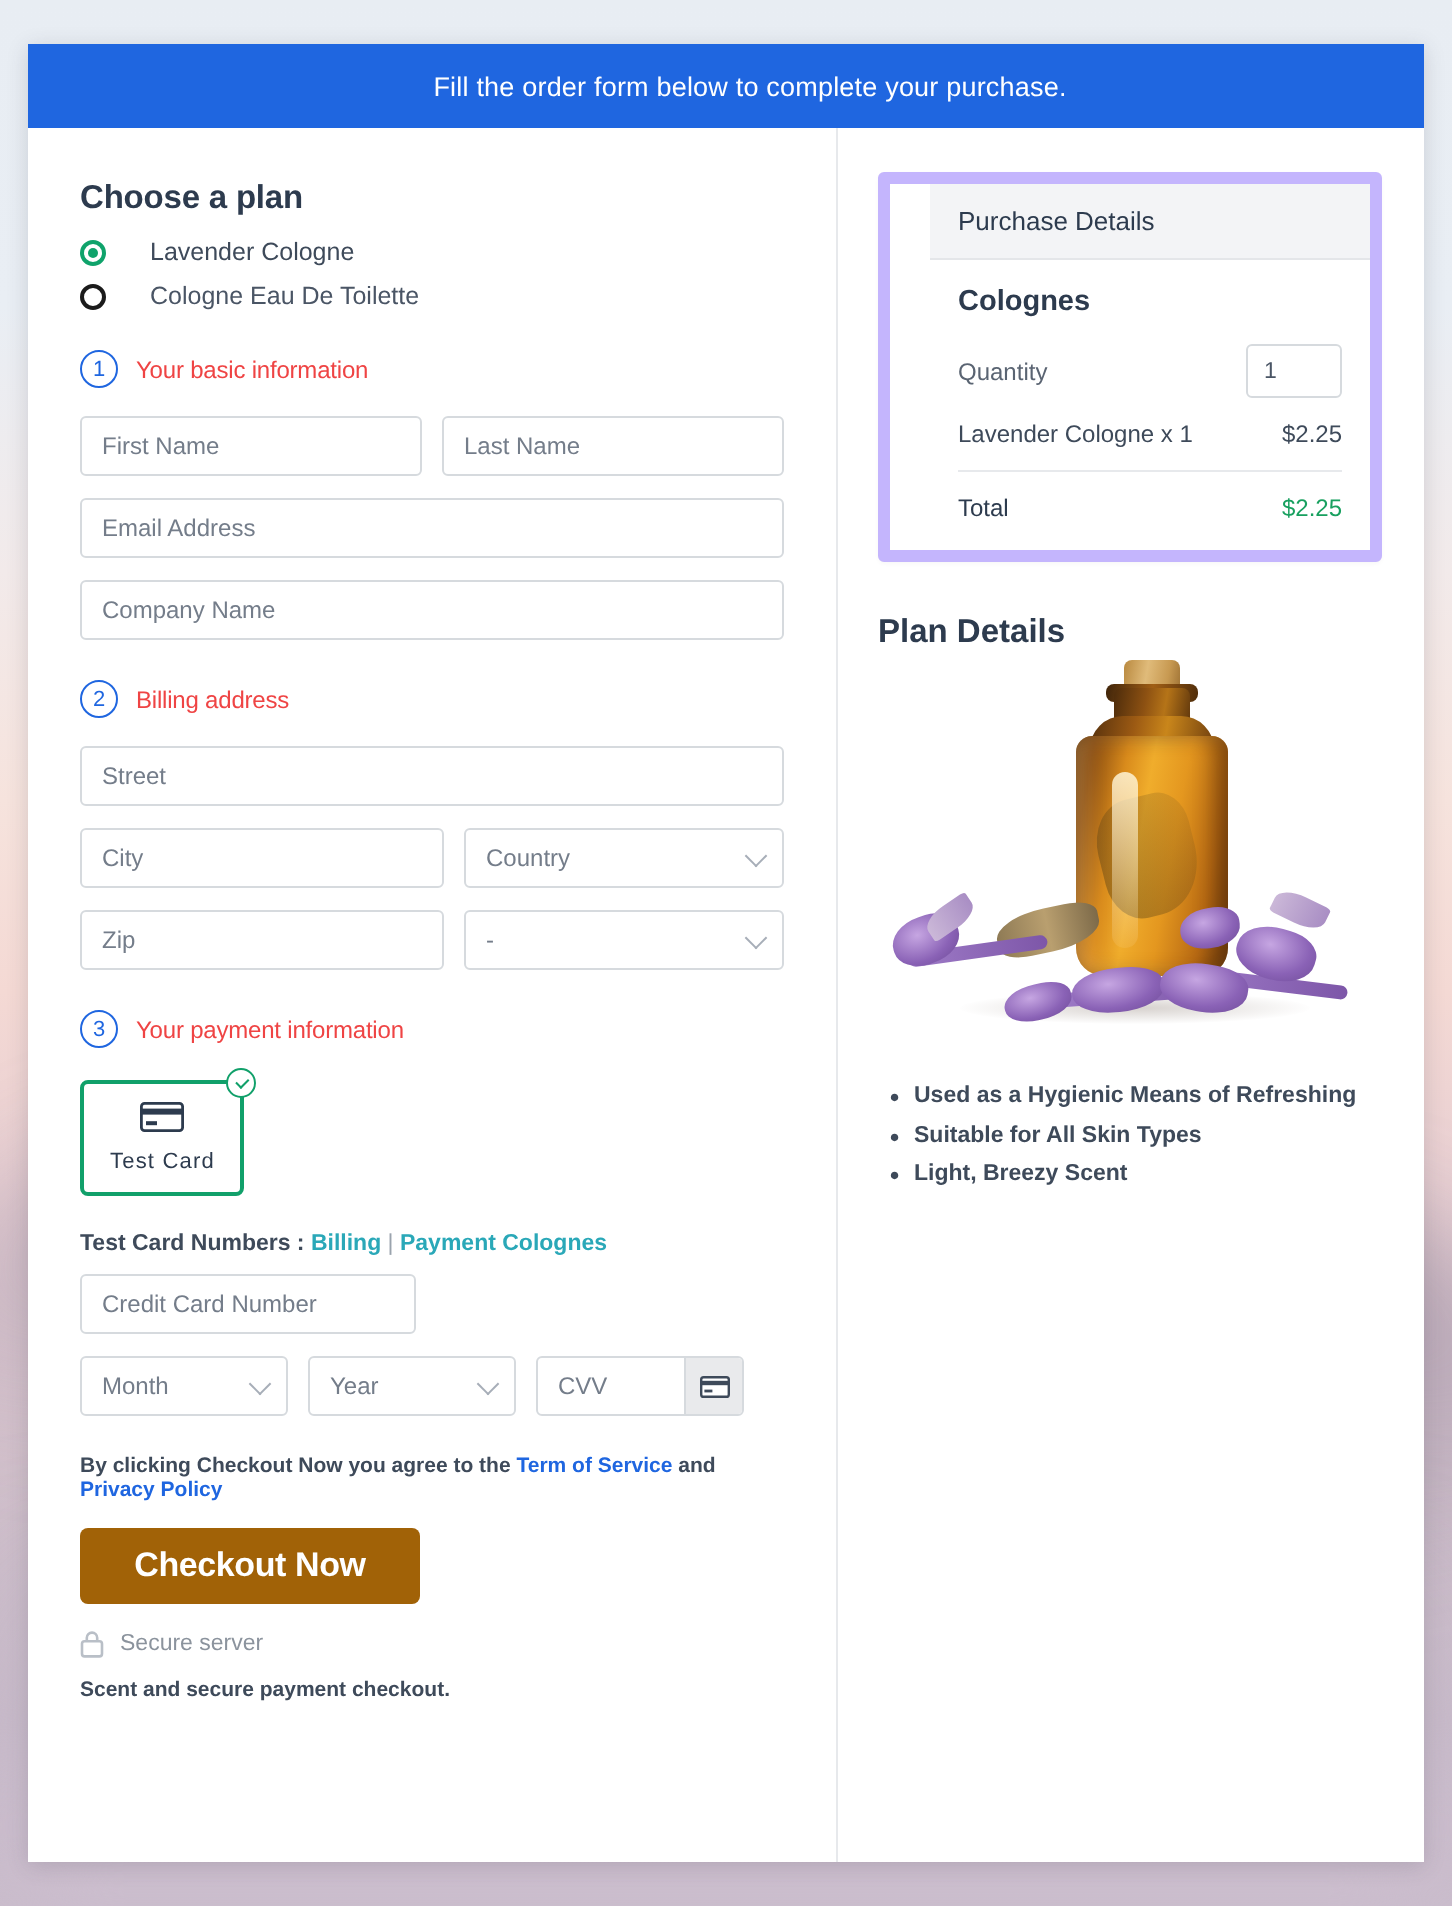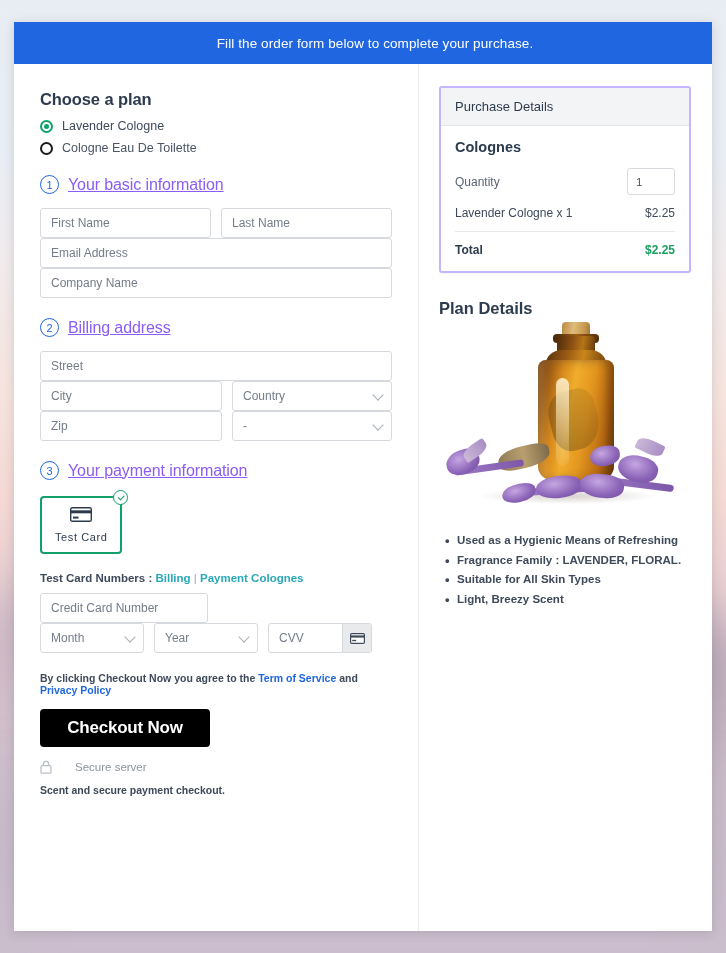--- a/index.html
+++ b/index.html
@@ -96,49 +96,48 @@
   }
   .step-num {
     width: 19px; height: 19px; border-radius: 50%;
     border: 1.5px solid #1f66e0;
     color: #1f66e0;
     font-size: 11px;
     display: flex; align-items: center; justify-content: center;
     flex: 0 0 auto;
   }
   .step-title {
-    font-size: 16px;
-    color: #8b5cf6;
+    font-size: 12px;
+    color: #ef4444;
     letter-spacing: -.1px;
-    text-decoration: underline;
   }
 
   
   .radio-row {
-    display: flex; align-items: center; gap: 9px;
+    display: flex; align-items: center; gap: 22px;
     margin-bottom: 8px;
     cursor: pointer;
   }
   .radio {
     width: 13px; height: 13px; border-radius: 50%;
     border: 2px solid #1b1b1b;
     flex: 0 0 auto;
     position: relative;
   }
   .radio.on { border-color: #0fa36b; }
   .radio.on::after {
     content: ""; position: absolute;
     left: 2px; top: 2px; width: 5px; height: 5px;
     border-radius: 50%; background: #0fa36b;
   }
   .radio-label { font-size: 12.5px; color: #4a5565; }
   .radio.on + .radio-label { color: #3e4a5a; }
 
   
-  .row { display: flex; gap: 10px; }
+  .row { display: flex; gap: 10px; margin-bottom: 11px; }
   .fld {
     height: 30px;
     border: 1px solid #d6dade;
     border-radius: 3px;
     background: #fff;
     font-size: 12px;
     color: #333a45;
     padding: 0 10px;
     width: 100%;
     font-family: "Liberation Sans", sans-serif;
@@ -204,41 +203,42 @@
   }
 
   .agree {
     font-size: 10.5px; font-weight: bold; color: #3e4a5a;
     margin: 19px 0 13px 0;
   }
   .agree .lnk { color: #1f66e0; cursor: pointer; }
 
   .checkout-btn {
     width: 170px; height: 38px;
-    background: #000000;
+    background: #a16207;
     color: #fff;
     border: none; border-radius: 4px;
     font-size: 17px; font-weight: bold;
     letter-spacing: -.2px;
     cursor: pointer;
     font-family: "Liberation Sans", sans-serif;
   }
   .secure {
-    display: flex; align-items: center; gap: 23px;
+    display: flex; align-items: center; gap: 8px;
     margin: 13px 0 10px 0;
     font-size: 11.5px; color: #8b939d;
   }
   .safe-note { font-size: 10.5px; font-weight: bold; color: #3e4a5a; }
 
   
   .purchase-box {
-    border: 2px solid #c4b5fd;
+    border: 6px solid #c4b5fd;
     border-radius: 3px;
     background: #fff;
     box-shadow: 0 1px 2px rgba(0,0,0,.03);
+    padding-left: 20px;
   }
   .purchase-head {
     background: #f3f4f6;
     border-bottom: 1px solid #e4e6e9;
     padding: 11px 14px;
     font-size: 13px;
     color: #2d3b4e;
   }
   .purchase-body { padding: 13px 14px 14px 14px; }
   .prod-name {
@@ -260,21 +260,21 @@
   }
   .line-row {
     display: flex; align-items: center; justify-content: space-between;
     font-size: 12px; color: #3e4a5a;
     padding-bottom: 11px;
     border-bottom: 1px solid #e7e9ec;
   }
   .total-row {
     display: flex; align-items: center; justify-content: space-between;
     padding-top: 11px;
-    font-size: 12px; font-weight: bold;
+    font-size: 12px; font-weight: normal;
   }
   .total-row .t-lbl { color: #2d3b4e; }
   .total-row .t-val { color: #18a05f; }
 
   .plan-head {
     font-size: 16.5px; font-weight: bold; color: #2d3b4e;
     margin: 26px 0 0 0;
   }
 
   
@@ -548,19 +548,18 @@
         <div class="lav-leaf" style="left:196px; top:112px; width:28px; height:14px; transform:rotate(26deg);"></div>
 
         <div class="lav-stem" style="left:82px; top:158px; width:92px; transform:rotate(-4deg);"></div>
         <div class="lav-head" style="left:96px; top:148px; width:46px; height:22px; transform:rotate(-5deg);"></div>
         <div class="lav-head" style="left:140px; top:146px; width:44px; height:24px; transform:rotate(9deg);"></div>
         <div class="lav-head" style="left:62px; top:156px; width:34px; height:18px; transform:rotate(-12deg);"></div>
       </div>
 
       <ul class="plan-list">
         <li>Used as a Hygienic Means of Refreshing</li>
-        <li>Fragrance Family : LAVENDER, FLORAL.</li>
         <li>Suitable for All Skin Types</li>
         <li>Light, Breezy Scent</li>
       </ul>
     </div>
   </div>
 </div>
 
 </body></html>

